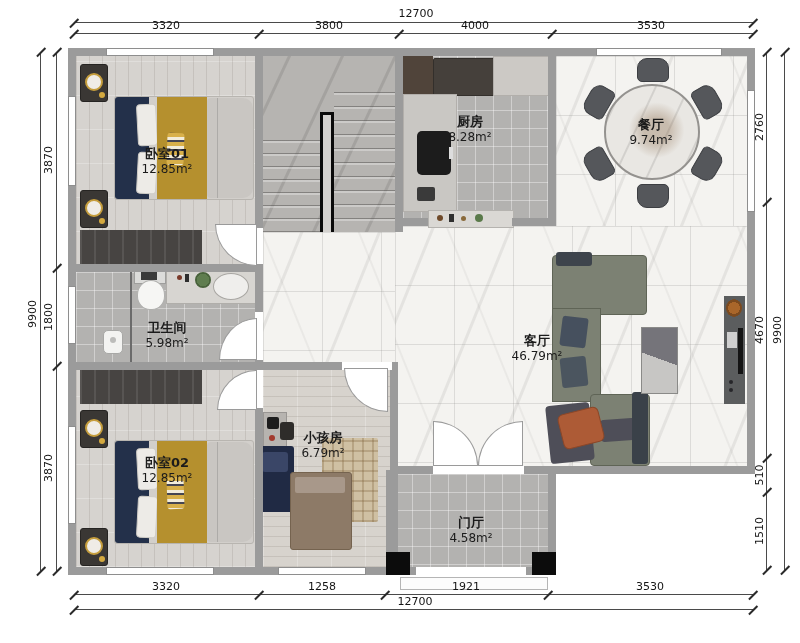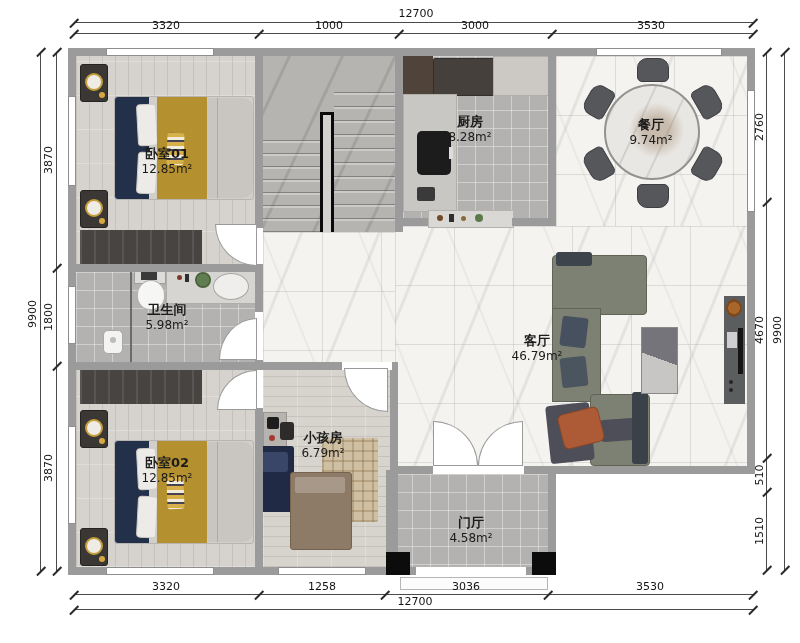--- a/index.html
+++ b/index.html
@@ -232,21 +232,21 @@
     <div class="rarea">12.85m²</div>
   </div>
   <div class="room-label" style="left:470px;top:130px;">
     <div class="rname">厨房</div>
     <div class="rarea">8.28m²</div>
   </div>
   <div class="room-label" style="left:651px;top:133px;">
     <div class="rname">餐厅</div>
     <div class="rarea">9.74m²</div>
   </div>
-  <div class="room-label" style="left:167px;top:318px;">
+  <div class="room-label" style="left:167px;top:336px;">
     <div class="rname">卫生间</div>
     <div class="rarea">5.98m²</div>
   </div>
   <div class="room-label" style="left:537px;top:349px;">
     <div class="rname">客厅</div>
     <div class="rarea">46.79m²</div>
   </div>
   <div class="room-label" style="left:167px;top:471px;">
     <div class="rname">卧室02</div>
     <div class="rarea">12.85m²</div>
@@ -266,38 +266,38 @@
     </div>
   <div class="dline" style="left:74px;top:33px;width:679px;height:1px;">
       <span class="tick" style="left: 0px; top: 0.5px;"></span>
       <span class="tick" style="left: 185px; top: 0.5px;"></span>
       <span class="tick" style="left: 325px; top: 0.5px;"></span>
       <span class="tick" style="left: 478px; top: 0.5px;"></span>
       <span class="tick" style="left: 679px; top: 0.5px;"></span>
     </div>
   <div class="dim-label" style="left:416px;top:20px;">12700</div>
   <div class="dim-label" style="left:166px;top:32px;">3320</div>
-  <div class="dim-label" style="left:329px;top:32px;">1000</div>
-  <div class="dim-label" style="left:475px;top:32px;">3000</div>
+  <div class="dim-label" style="left:329px;top:32px;">3800</div>
+  <div class="dim-label" style="left:475px;top:32px;">4000</div>
   <div class="dim-label" style="left:651px;top:32px;">3530</div>
 
   <div class="dline" style="left:74px;top:594px;width:679px;height:1px;">
       <span class="tick" style="left: 0px; top: 0.5px;"></span>
       <span class="tick" style="left: 185px; top: 0.5px;"></span>
       <span class="tick" style="left: 311px; top: 0.5px;"></span>
       <span class="tick" style="left: 474px; top: 0.5px;"></span>
       <span class="tick" style="left: 679px; top: 0.5px;"></span>
     </div>
   <div class="dline" style="left:74px;top:609px;width:679px;height:1px;">
       <span class="tick" style="left: 0px; top: 0.5px;"></span>
       <span class="tick" style="left: 679px; top: 0.5px;"></span>
     </div>
   <div class="dim-label" style="left:166px;top:593px;">3320</div>
   <div class="dim-label" style="left:322px;top:593px;">1258</div>
-  <div class="dim-label" style="left:466px;top:593px;">3036</div>
+  <div class="dim-label" style="left:466px;top:593px;">1921</div>
   <div class="dim-label" style="left:650px;top:593px;">3530</div>
   <div class="dim-label" style="left:415px;top:608px;">12700</div>
 
   <div class="dline" style="left:40px;top:52px;width:1px;height:519px;">
       <span class="tick" style="top: 0px; left: 0.5px;"></span>
       <span class="tick" style="top: 519px; left: 0.5px;"></span>
     </div>
   <div class="dline" style="left:56px;top:52px;width:1px;height:519px;">
       <span class="tick" style="top: 0px; left: 0.5px;"></span>
       <span class="tick" style="top: 216px; left: 0.5px;"></span>

